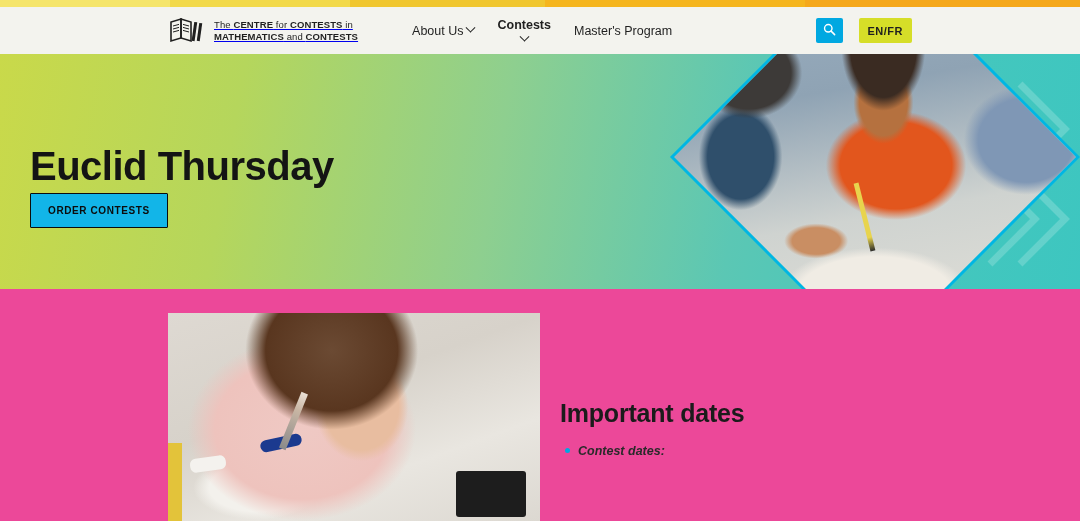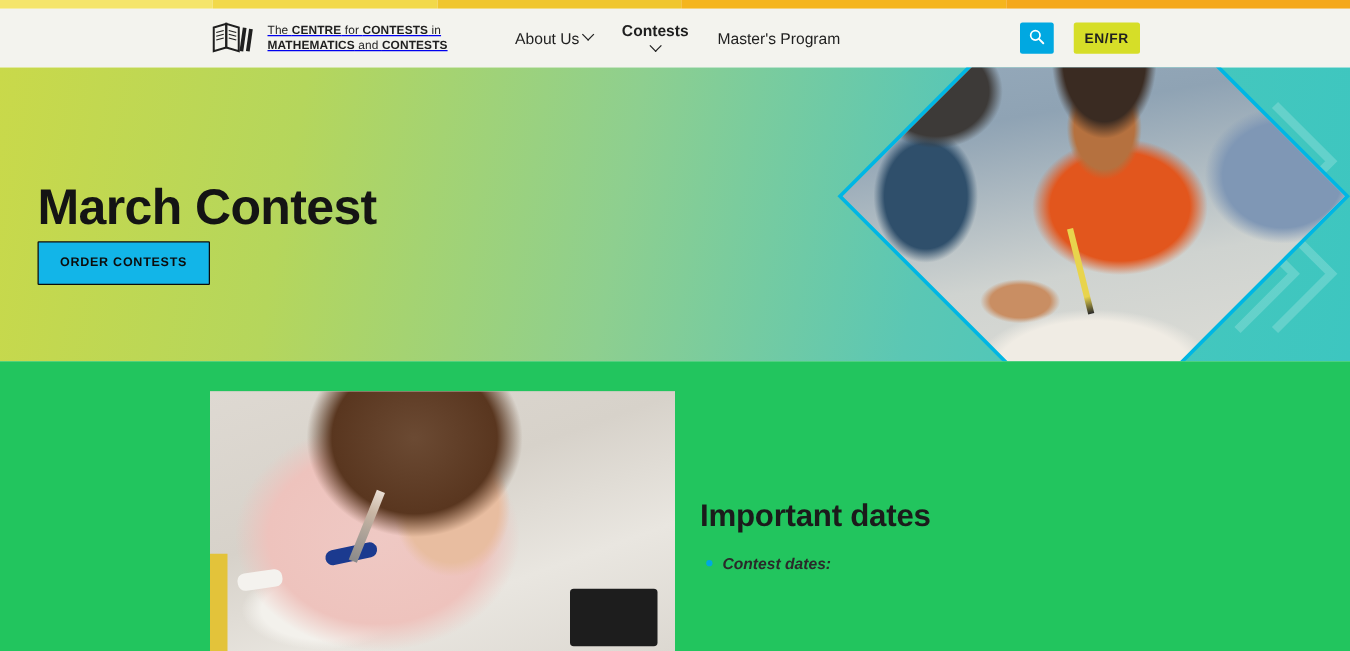--- a/index.html
+++ b/index.html
@@ -166,21 +166,21 @@
     padding: 11px 17px;
     cursor: pointer;
     border-radius: 1px;
   }
 
   
   .main {
     position: absolute;
     top: 289px; left: 0;
     width: 1080px; height: 232px;
-    background: #22c55e;
+    background: #ec4899;
   }
   .content-photo {
     position: absolute;
     left: 168px; top: 24px;
     width: 372px; height: 208px;
     overflow: hidden;
     background: #cfc9c2;
   }
   .content-photo-bg {
     position: absolute; inset: 0;
@@ -362,21 +362,21 @@
       </g>
     </svg>
   </div>
 
   <div class="hero-photo">
     <div class="hero-photo-inner">
       <div class="hero-photo-pencil"></div>
     </div>
   </div>
 
-  <h1 class="hero-title">March Contest</h1>
+  <h1 class="hero-title">Euclid Thursday</h1>
   <button class="hero-btn">ORDER CONTESTS</button>
 </div>
 
 <div class="main">
 
   <div class="content-photo">
     <div class="content-photo-bg"></div>
     <div class="yellow-edge"></div>
     <div class="wristband"></div>
     <div class="braceletblue"></div>

